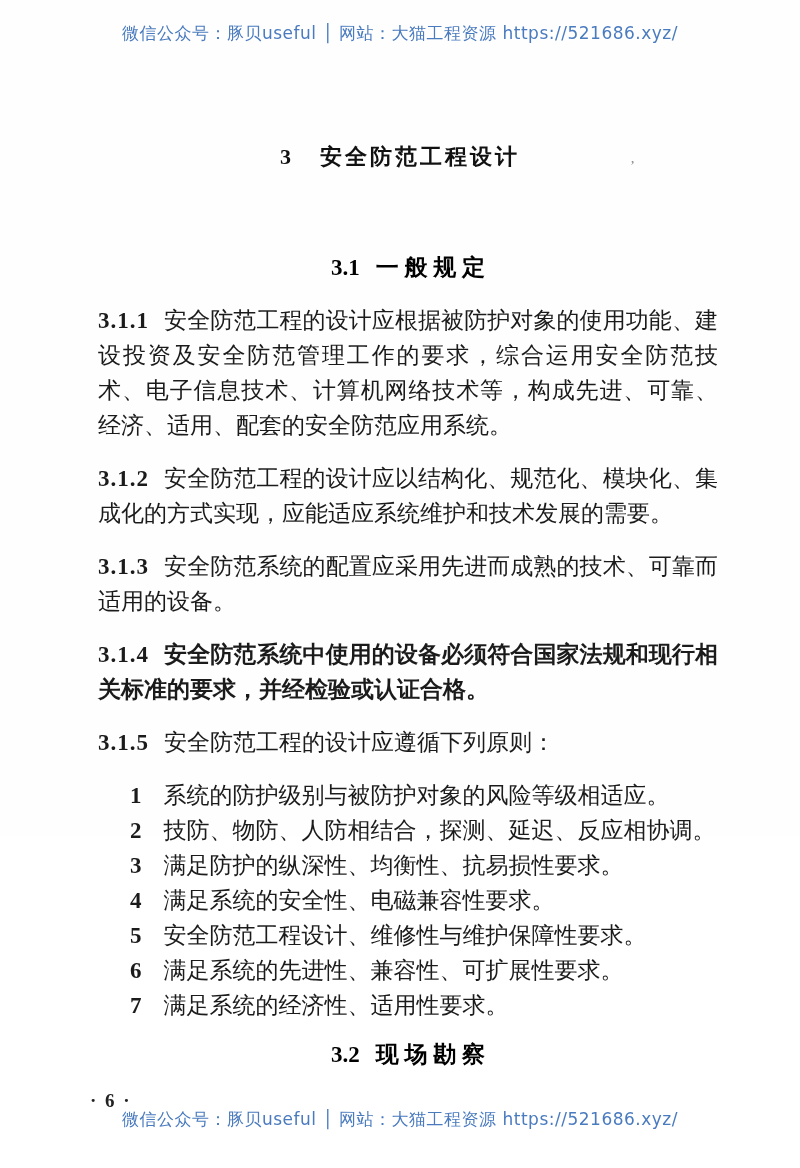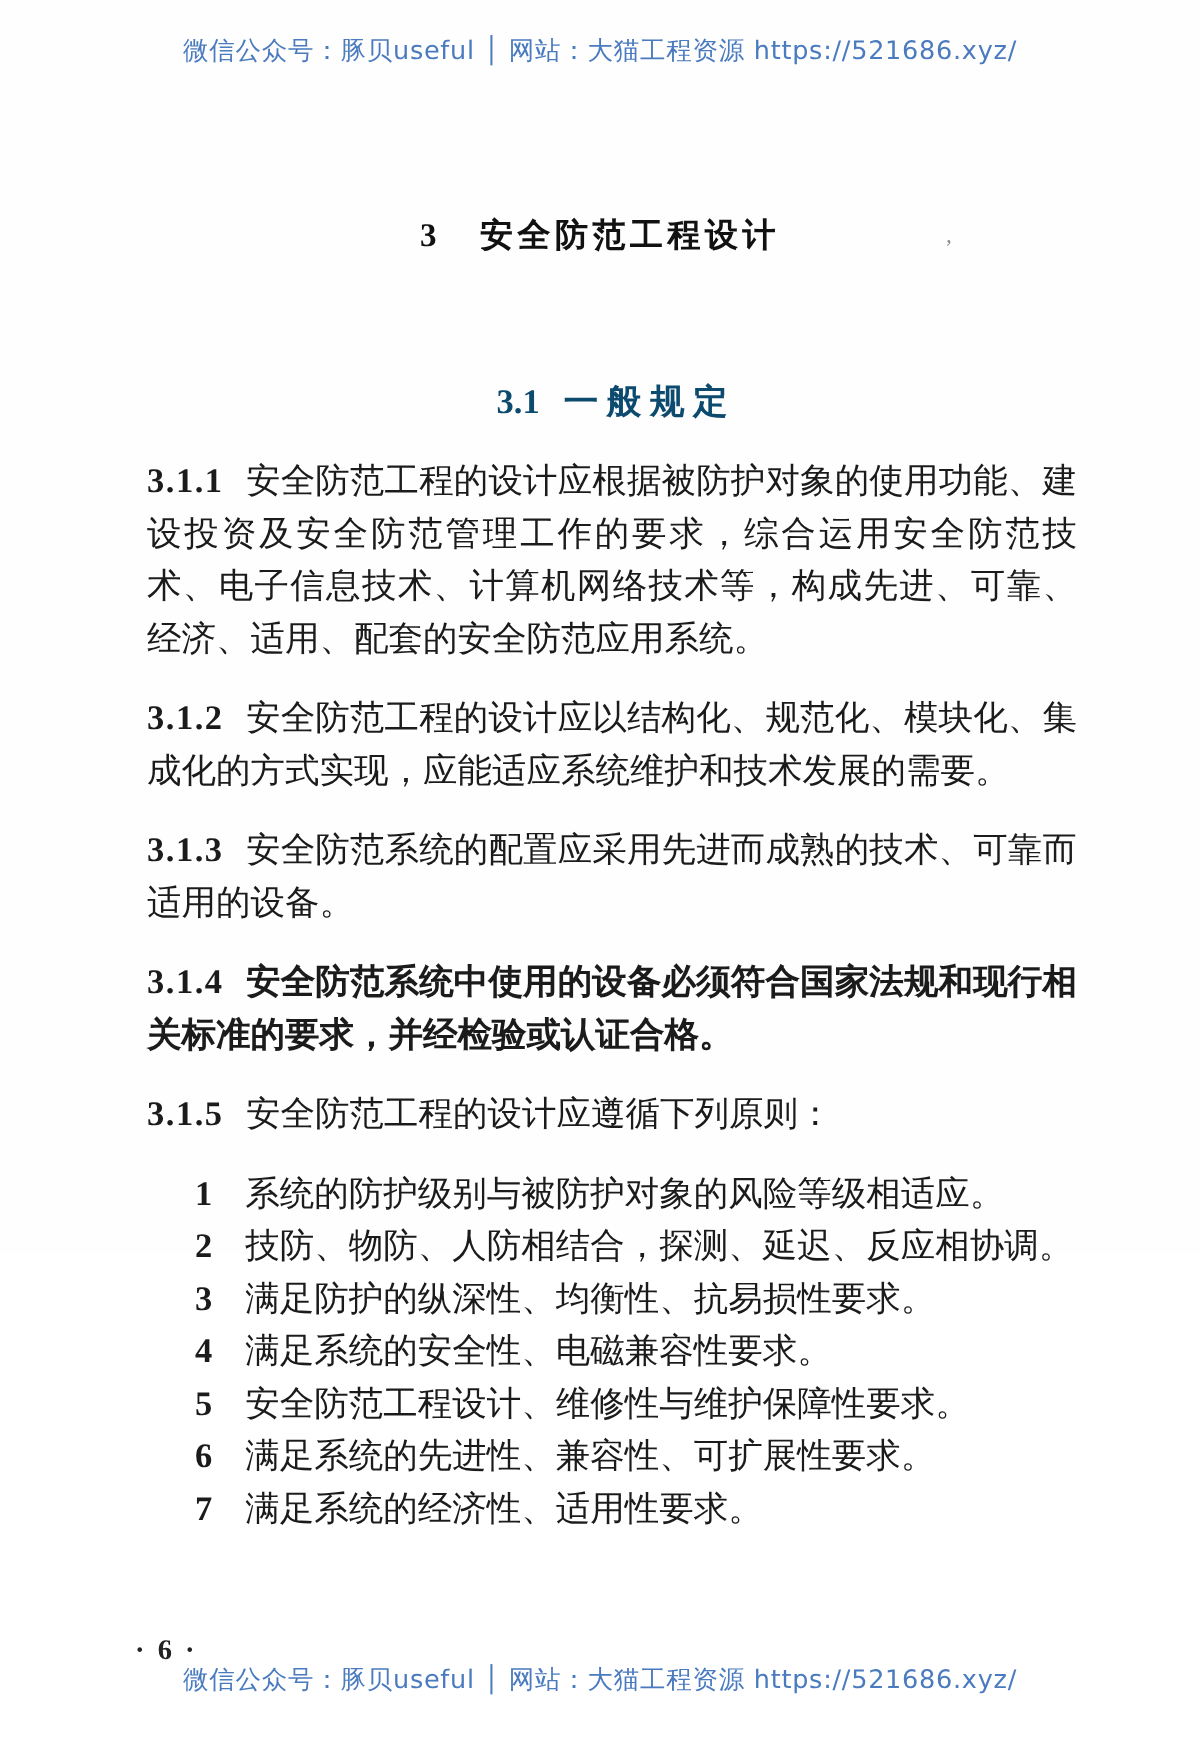--- a/index.html
+++ b/index.html
@@ -40,21 +40,21 @@
 
   .content{
     position:absolute;top:250px;left:80px;width:656px;
     font-size:23px;line-height:35px;
   }
 
   .section-heading{
     text-align:center;
     font-size:23px;font-weight:700;
     margin:0 0 17px 0;
-    color:#0c4a6e;
+    color:#000000;
   }
   .section-heading .snum{margin-right:16px;}
   .section-heading.second{margin-top:14px;margin-bottom:17px;}
 
   p.clause{
     margin:18px;
     text-align:justify;
     color:#1b1b1b;
   }
   p.clause .cnum{font-weight:700;margin-right:15px;letter-spacing:1px;}
@@ -129,20 +129,23 @@
       <span class="inum">5</span><span>安全防范工程设计、维修性与维护保障性要求。</span>
     </div>
     <div class="list-item">
       <span class="inum">6</span><span>满足系统的先进性、兼容性、可扩展性要求。</span>
     </div>
     <div class="list-item">
       <span class="inum">7</span><span>满足系统的经济性、适用性要求。</span>
     </div>
 
 
+    <div class="section-heading second">
+      <span class="snum">3.2</span><span>现 场 勘 察</span>
+    </div>
 
 
   </div>
 
   <div class="page-number">· 6 ·</div>
 
   <div class="watermark bottom" style="color: rgb(74, 123, 191);">
     <span>微信公众号：豚贝useful │ 网站：大猫工程资源 https://521686.xyz/</span>
   </div>
 

